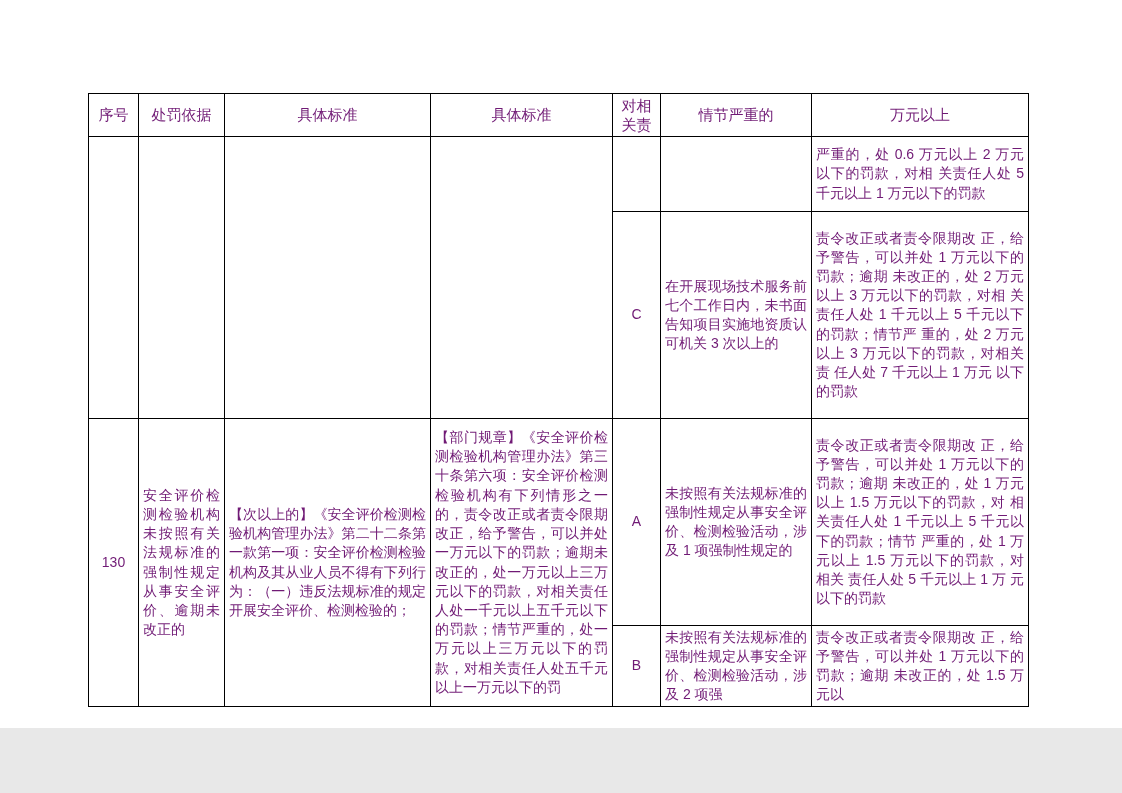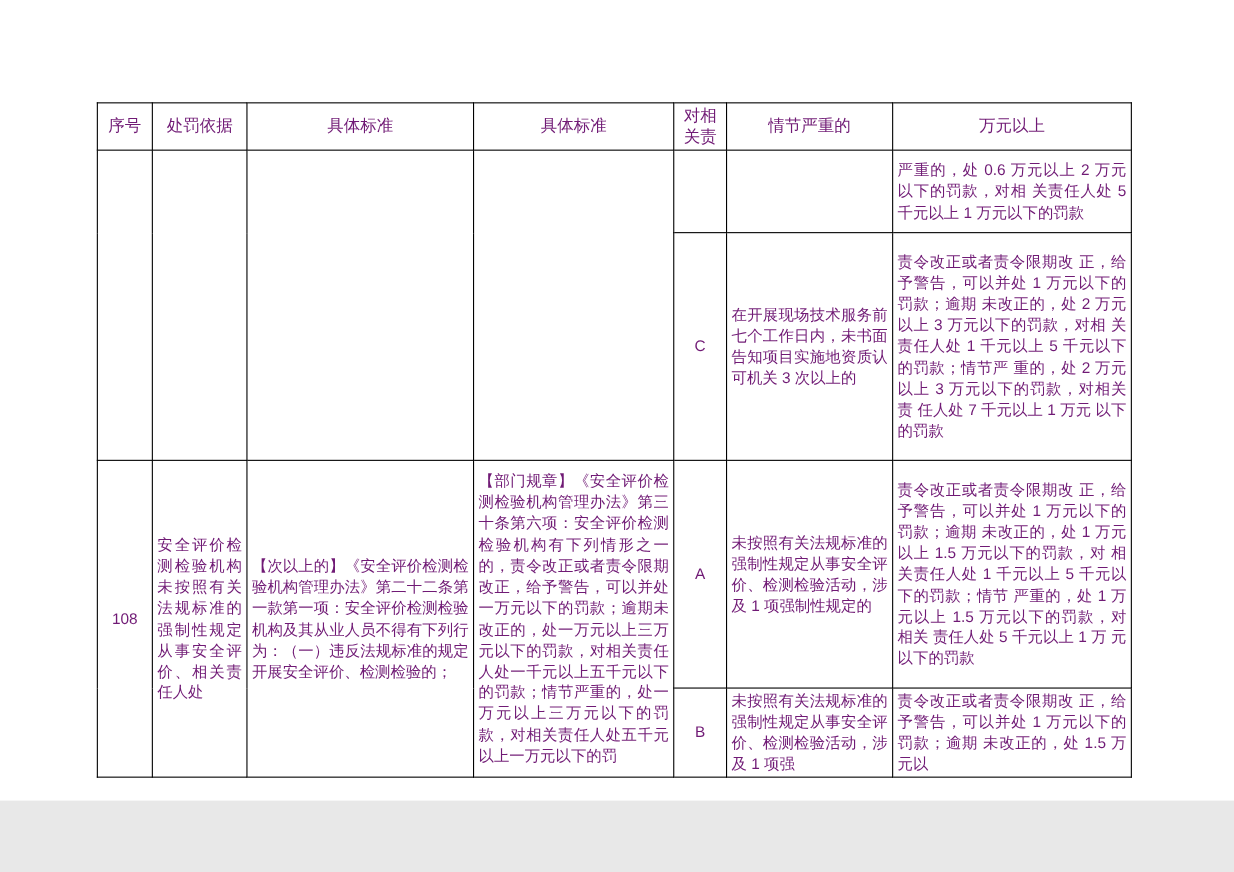--- a/index.html
+++ b/index.html
@@ -80,31 +80,31 @@
       <td class="just"></td>
       <td class="just top">严重的，处 0.6 万元以上 2 万元以下的罚款，对相 关责任人处 5 千元以上 1 万元以下的罚款</td>
     </tr>
     <tr style="height:207px">
       <td class="ctr">C</td>
       <td class="just">在开展现场技术服务前七个工作日内，未书面告知项目实施地资质认可机关 3 次以上的</td>
       <td class="just top">责令改正或者责令限期改 正，给予警告，可以并处 1 万元以下的罚款；逾期 未改正的，处 2 万元以上 3 万元以下的罚款，对相 关责任人处 1 千元以上 5 千元以下的罚款；情节严 重的，处 2 万元以上 3 万元以下的罚款，对相关责 任人处 7 千元以上 1 万元 以下的罚款</td>
     </tr>
 
     <tr style="height:207px">
-      <td rowspan="2" class="ctr">108</td>
-      <td rowspan="2" class="just">安全评价检测检验机构未按照有关法规标准的强制性规定从事安全评价、相关责任人处</td>
+      <td rowspan="2" class="ctr">130</td>
+      <td rowspan="2" class="just">安全评价检测检验机构未按照有关法规标准的强制性规定从事安全评价、逾期未改正的</td>
       <td rowspan="2" class="just top">【次以上的】《安全评价检测检验机构管理办法》第二十二条第一款第一项：安全评价检测检验机构及其从业人员不得有下列行为：（一）违反法规标准的规定开展安全评价、检测检验的；</td>
       <td rowspan="2" class="just top">【部门规章】《安全评价检测检验机构管理办法》第三十条第六项：安全评价检测检验机构有下列情形之一的，责令改正或者责令限期改正，给予警告，可以并处一万元以下的罚款；逾期未改正的，处一万元以上三万元以下的罚款，对相关责任人处一千元以上五千元以下的罚款；情节严重的，处一万元以上三万元以下的罚款，对相关责任人处五千元以上一万元以下的罚</td>
       <td class="ctr">A</td>
       <td class="just">未按照有关法规标准的强制性规定从事安全评价、检测检验活动，涉及 1 项强制性规定的</td>
       <td class="just top">责令改正或者责令限期改 正，给予警告，可以并处 1 万元以下的罚款；逾期 未改正的，处 1 万元以上 1.5 万元以下的罚款，对 相关责任人处 1 千元以上 5 千元以下的罚款；情节 严重的，处 1 万元以上 1.5 万元以下的罚款，对相关 责任人处 5 千元以上 1 万 元以下的罚款</td>
     </tr>
     <tr style="height:81px">
       <td class="ctr">B</td>
-      <td class="just top">未按照有关法规标准的强制性规定从事安全评价、检测检验活动，涉及 1 项强</td>
+      <td class="just top">未按照有关法规标准的强制性规定从事安全评价、检测检验活动，涉及 2 项强</td>
       <td class="just top">责令改正或者责令限期改 正，给予警告，可以并处 1 万元以下的罚款；逾期 未改正的，处 1.5 万元以</td>
     </tr>
   </tbody>
     </table>
 
   <div class="footer">- 130 -</div>
 
 </div>
 
 </body></html>

